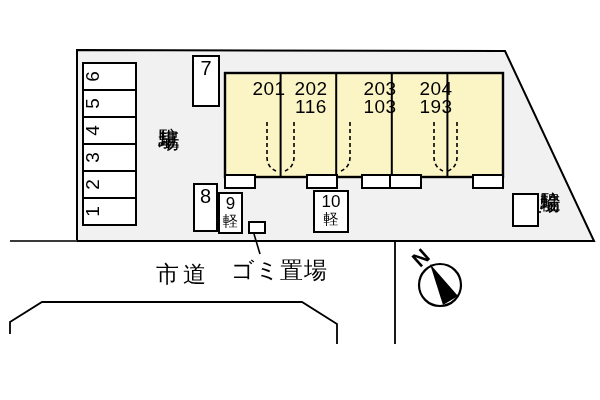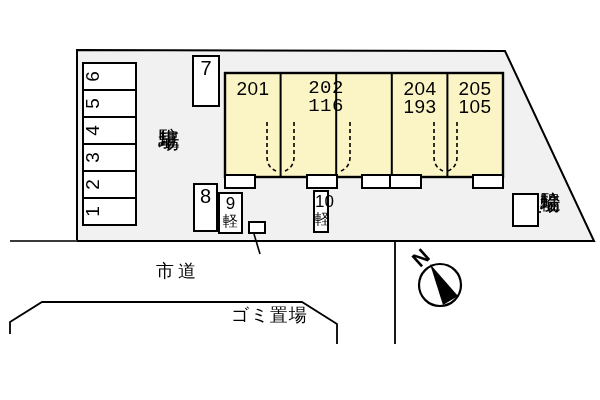--- a/index.html
+++ b/index.html
@@ -16,26 +16,26 @@
   .stall span{display:inline-block;transform:rotate(-90deg);font-size:19px;line-height:19px;}
 
   
   .numbox{position:absolute;border:2px solid #000;background:#fff;text-align:center;}
   .numbox .n{font-size:20px;line-height:21px;padding-top:1px;}
   .kei-box .n{font-size:17px;line-height:18px;padding-top:1px;}
   .kei-box .k{font-size:15px;line-height:16px;}
 
   
   .unit-label{position:absolute;top:80px;width:56px;text-align:center;
-              font-size:19px;line-height:17.5px;letter-spacing:0.5px;}
+              font-size:19px;line-height:17.5px;letter-spacing:0.5px;margin-left:16px;}
 
   
   .vlabel{position:absolute;writing-mode:vertical-rl;text-orientation:upright;
           font-size:21px;letter-spacing:2px;line-height:22px;}
-  .hlabel{position:absolute;font-size:18px;white-space:nowrap;}
+  .hlabel{position:absolute;font-size:23px;white-space:nowrap;}
 </style>
 </head>
 <body>
 
 <div class="plan">
 
   <svg width="600" height="400" viewBox="0 0 600 400">
 
     <polygon points="77,50 505,51 594,241 77,241" fill="#F1F1F1" stroke="#000" stroke-width="2"></polygon>
 
@@ -97,41 +97,41 @@
   <div class="numbox" style="left:192px;top:55px;width:28px;height:52px;">
     <div class="n">7</div>
   </div>
   <div class="numbox" style="left:193px;top:183px;width:25px;height:49px;">
     <div class="n">8</div>
   </div>
   <div class="numbox kei-box" style="left:218px;top:192px;width:25px;height:42px;">
     <div class="n">9</div>
     <div class="k">軽</div>
   </div>
-  <div class="numbox kei-box" style="left:313px;top:190px;width:16px;height:43px;">
+  <div class="numbox kei-box" style="left:313px;top:190px;width:36px;height:43px;">
     <div class="n">10</div>
     <div class="k">軽</div>
   </div>
 
   <div class="numbox" style="left:248px;top:221px;width:18px;height:13px;"></div>
 
   <div class="unit-label" style="left:225px;">
     <div>201</div>
   </div>
-  <div class="unit-label" style="left:298px;font-family:Liberation Mono, monospace;">
+  <div class="unit-label" style="left:267px;">
     <div>202</div>
     <div>116</div>
+  </div>
+  <div class="unit-label" style="left:336px;">
+    <div>203</div>
+    <div>103</div>
   </div>
   <div class="unit-label" style="left:392px;">
     <div>204</div>
     <div>193</div>
   </div>
-  <div class="unit-label" style="left:447px;">
-    <div>205</div>
-    <div>105</div>
-  </div>
 
   <div class="vlabel" style="left:158px;top:110px;">駐車場</div>
   <div class="vlabel" style="left:540px;top:175px;font-size:20px;letter-spacing:1px;">駐輪場</div>
   <div class="hlabel" style="left:156px;top:259px;letter-spacing:4px;">市道</div>
-  <div class="hlabel" style="left:231px;top:255px;letter-spacing:1px;margin-top:48px;">ゴミ置場</div>
+  <div class="hlabel" style="left:231px;top:255px;letter-spacing:1px;">ゴミ置場</div>
 
 </div>
 
 </body></html>

